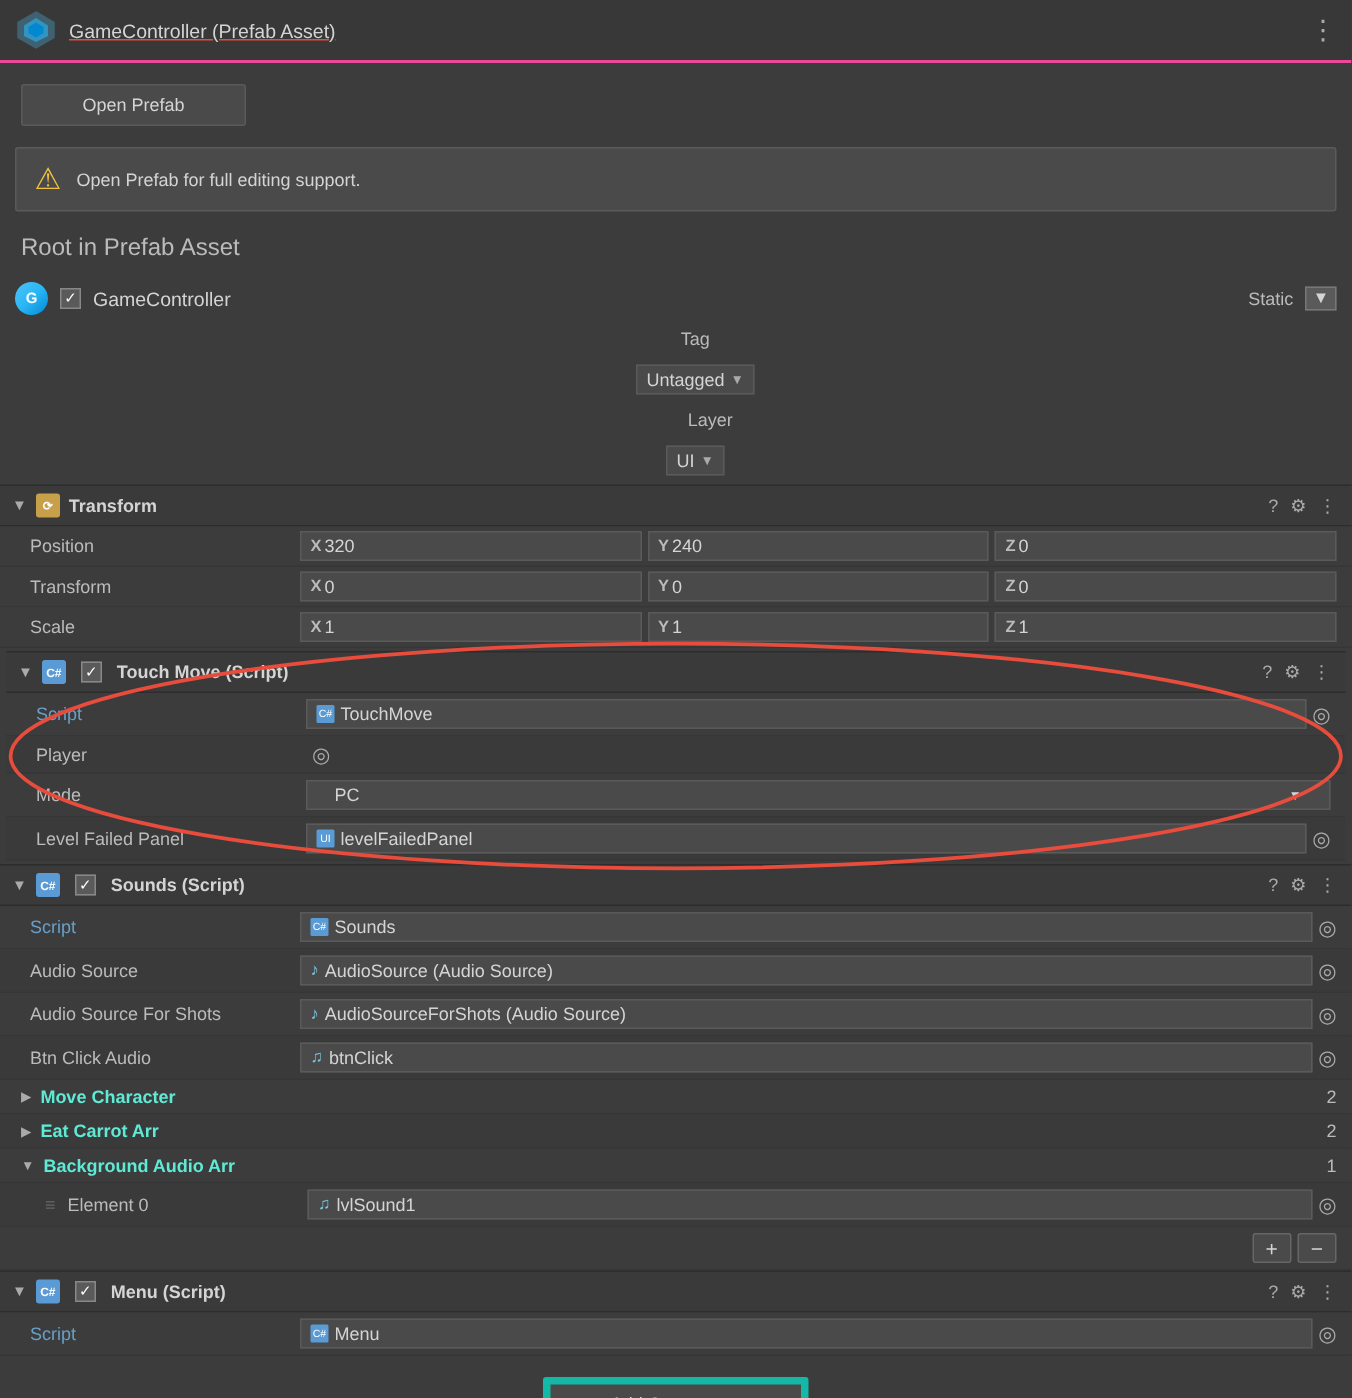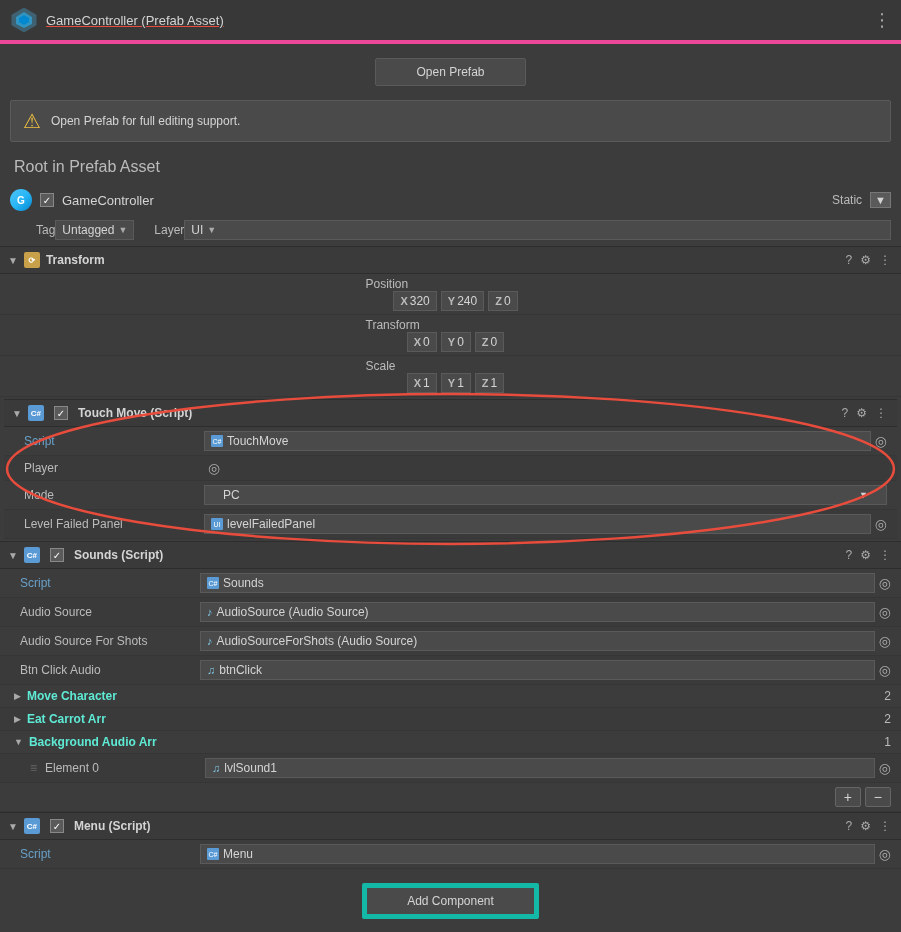--- a/index.html
+++ b/index.html
@@ -13,21 +13,21 @@
       overflow-x: hidden;
     }
 
     
     .header {
       background: #383838;
       padding: 6px 10px;
       display: flex;
       align-items: center;
       justify-content: space-between;
-      border-bottom: 4px solid #ec4899;
+      border-bottom: 2px solid #ec4899;
     }
     .header-left {
       display: flex;
       align-items: center;
       gap: 8px;
     }
     .unity-logo {
       width: 28px;
       height: 28px;
     }
@@ -41,21 +41,20 @@
       font-size: 18px;
       color: #aaa;
       cursor: pointer;
     }
 
     
     .open-prefab-section {
       background: #3c3c3c;
       padding: 14px;
       display: flex;
-      justify-content: center;
     }
     .open-prefab-btn {
       background: #4a4a4a;
       border: 1px solid #5a5a5a;
       color: #d4d4d4;
       padding: 6px 40px;
       font-size: 12px;
       cursor: pointer;
       border-radius: 2px;
     }
@@ -118,20 +117,22 @@
       background: #5a5a5a; border: 1px solid #777;
       color: #d4d4d4; font-size: 11px; padding: 1px 4px; cursor: pointer;
     }
 
     
     .tag-layer-row {
       background: #3c3c3c;
       padding: 4px 10px 6px 36px;
       display: flex;
       align-items: center;
+      gap: 10px;
+      flex-direction: column;
     }
     .tag-label, .layer-label { color: #bbb; font-size: 12px; }
     .dropdown {
       background: #4a4a4a;
       border: 1px solid #5a5a5a;
       color: #d4d4d4;
       font-size: 12px;
       padding: 2px 6px;
       cursor: pointer;
       display: flex; align-items: center; gap: 4px;
@@ -163,21 +164,20 @@
       cursor: pointer; font-size: 12px; padding: 0 2px;
     }
 
     
     .xyz-row {
       background: #3c3c3c;
       padding: 3px 10px 3px 20px;
       display: flex;
       align-items: center;
       border-bottom: 1px solid #363636;
-      flex-direction: column;
     }
     .xyz-label {
       color: #bbb; font-size: 12px; min-width: 180px;
     }
     .xyz-fields { display: flex; gap: 4px; flex: 1; }
     .xyz-field {
       display: flex; align-items: center; gap: 2px;
       background: #4a4a4a;
       border: 1px solid #5a5a5a;
       padding: 2px 6px;

